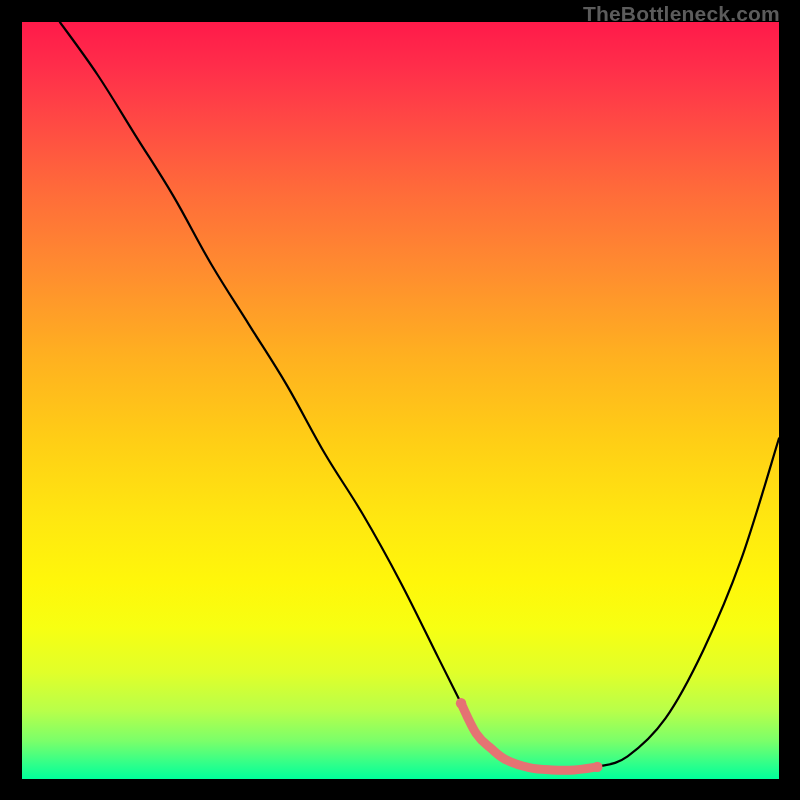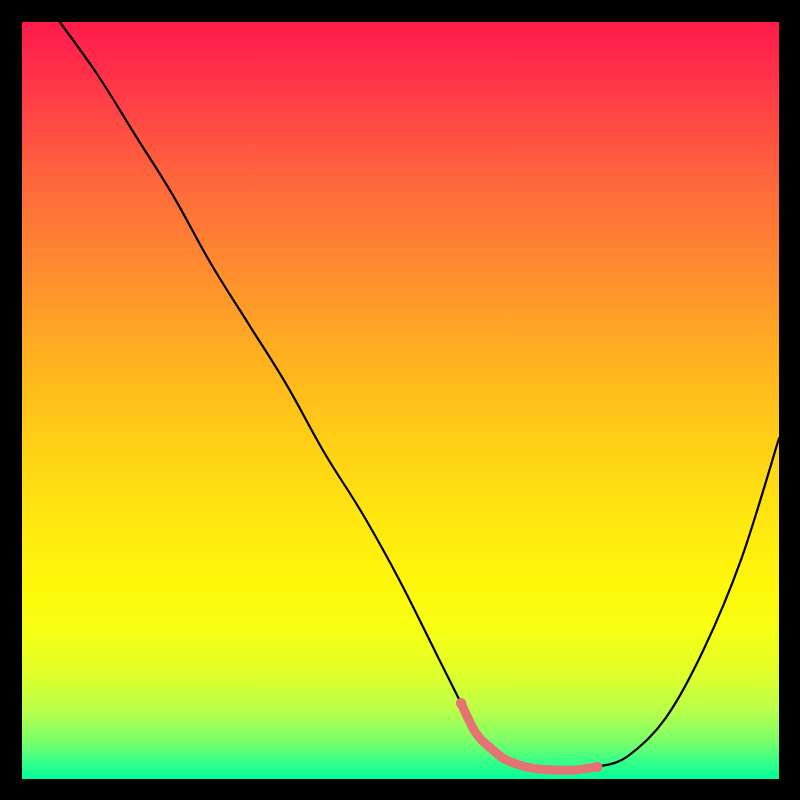--- a/index.html
+++ b/index.html
@@ -53,20 +53,21 @@
     font-size: 21px;
     font-weight: 600;
     color: #5c5c5c;
     letter-spacing: 0.2px;
   }
 </style>
 </head>
 <body>
 
 <div class="chart-container">
+  <div class="watermark">TheBottleneck.com</div>
   <div class="plot-area">
     <div class="gradient-bg"></div>
     <svg class="curve-svg" id="curve-svg" viewBox="0 0 757 757" preserveAspectRatio="none">
         <path d="M 37.85 0.00 C 44.66 9.54, 62.07 32.55, 75.70 52.99 C 89.33 73.43, 99.92 91.75, 113.55 113.55 C 127.18 135.35, 137.77 150.95, 151.40 174.11 C 165.03 197.27, 175.62 219.08, 189.25 242.24 C 202.88 265.40, 213.47 281.00, 227.10 302.80 C 240.73 324.60, 251.32 340.20, 264.95 363.36 C 278.58 386.52, 289.17 408.33, 302.80 431.49 C 316.43 454.65, 327.02 468.89, 340.65 492.05 C 354.28 515.21, 364.87 534.29, 378.50 560.18 C 392.13 586.07, 405.45 614.08, 416.35 635.88 C 427.25 657.68, 432.25 667.67, 439.06 681.30 C 445.87 694.93, 448.75 703.40, 454.20 711.58 C 459.65 719.76, 463.89 721.95, 469.34 726.72 C 474.79 731.49, 477.67 734.67, 484.48 738.08 C 491.29 741.48, 499.01 743.87, 507.19 745.64 C 515.37 747.42, 521.72 747.51, 529.90 747.92 C 538.08 748.32, 544.43 748.46, 552.61 747.92 C 560.79 747.37, 565.78 747.34, 575.32 744.89 C 584.86 742.44, 593.34 743.01, 605.60 734.29 C 617.86 725.57, 629.82 715.52, 643.45 696.44 C 657.08 677.36, 667.67 656.92, 681.30 628.31 C 694.93 599.70, 705.52 575.62, 719.15 537.47 C 732.78 499.32, 750.19 438.15, 757.00 416.35" fill="none" stroke="#000000" stroke-width="2.2" stroke-linecap="round" stroke-linejoin="round"></path>
         <path d="M 439.06 681.30 C 441.79 686.75, 448.75 703.40, 454.20 711.58 C 459.65 719.76, 463.89 721.95, 469.34 726.72 C 474.79 731.49, 477.67 734.67, 484.48 738.08 C 491.29 741.48, 499.01 743.87, 507.19 745.64 C 515.37 747.42, 521.72 747.51, 529.90 747.92 C 538.08 748.32, 544.43 748.46, 552.61 747.92 C 560.79 747.37, 571.23 745.43, 575.32 744.89" fill="none" stroke="#e57373" stroke-width="9" stroke-linecap="round" stroke-linejoin="round"></path>
         <circle cx="439.06" cy="681.30" r="5.2" fill="#e57373"></circle>
         <circle cx="575.32" cy="744.89" r="5.2" fill="#e57373"></circle>
       </svg>
   </div>
 </div>

